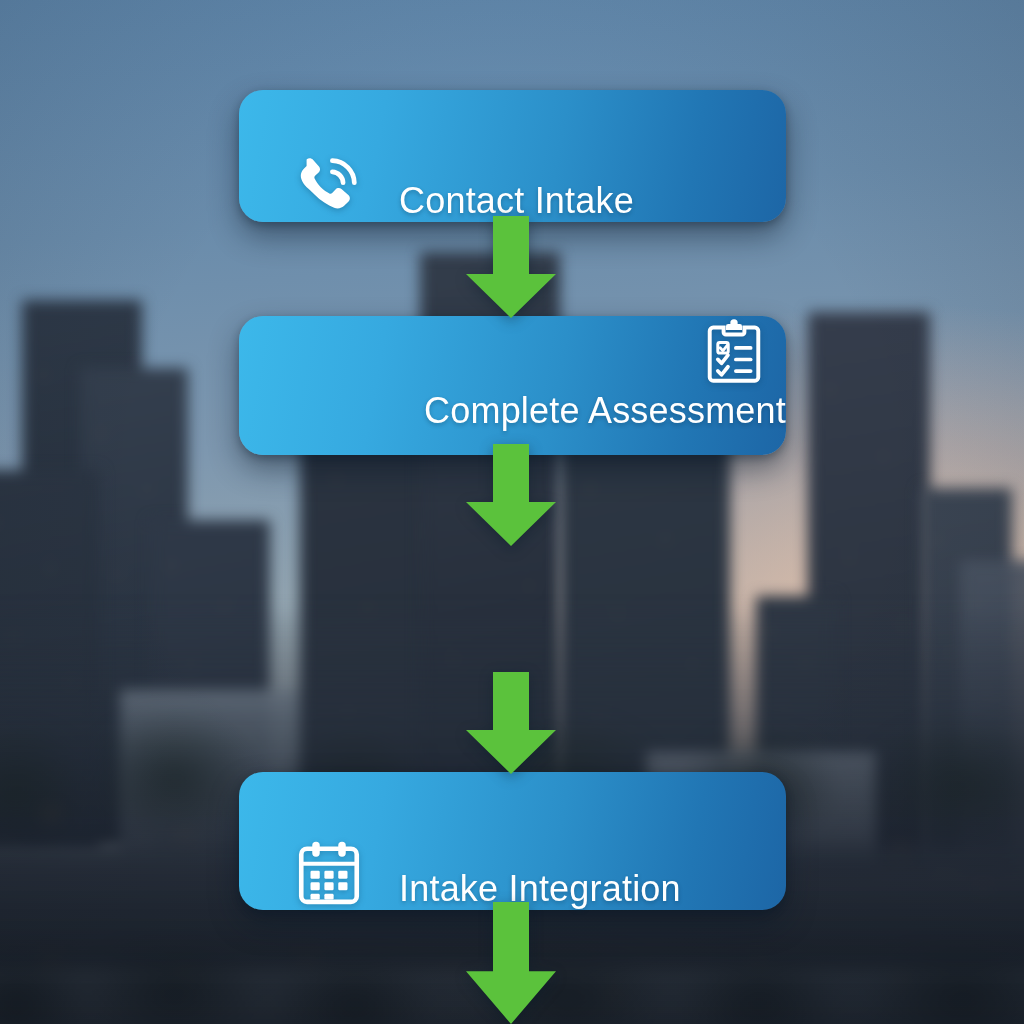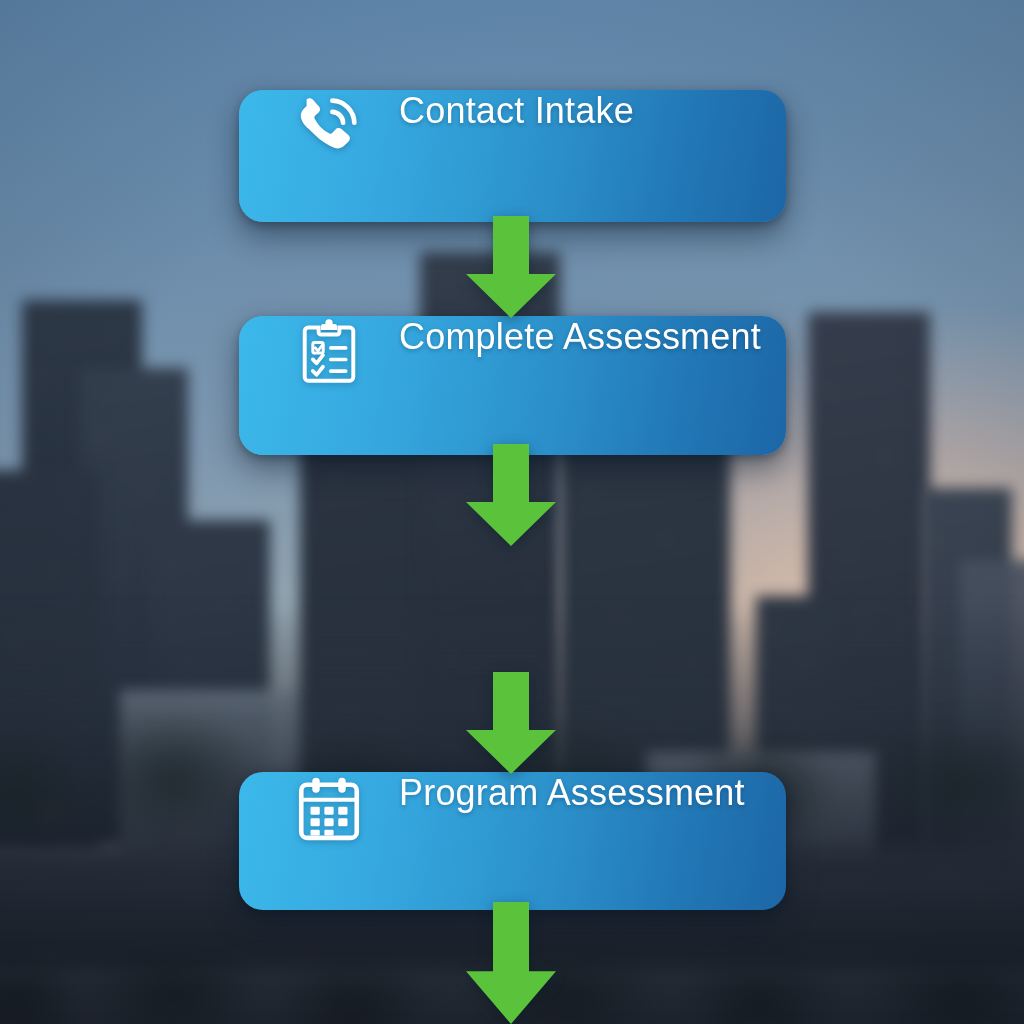--- a/index.html
+++ b/index.html
@@ -86,21 +86,21 @@
     position:absolute; inset:0;
     z-index:2;
   }
   .card {
     position:absolute;
     left:239px; width:547px;
     border-radius:24px;
     background:linear-gradient(100deg, #3cb8ea 0%, #36a9e0 26%, #2b8fc9 58%, #2176b4 82%, #1d66a6 100%);
     box-shadow:0 14px 30px rgba(8,22,38,0.45), 0 3px 8px rgba(8,22,38,0.30);
     display:flex;
-    align-items:flex-start;
+    align-items:flex-end;
   }
   .card-icon {
     width:104px;
     min-width:104px;
     margin-left:38px;
     display:flex;
     align-items:center;
     justify-content:center;
   }
   .card-icon svg { display:block; filter:drop-shadow(0 2px 3px rgba(0,40,70,0.28)); }
@@ -166,21 +166,21 @@
     </div>
     <div class="card-label">Contact Intake</div>
   </div>
 
   <div class="arrow" style="top:216px; height:102px;">
     <svg viewBox="0 0 90 102" preserveAspectRatio="none">
       <path d="M27 0 H63 V58 H90 L45 102 L0 58 H27 Z" fill="#5bc23c"></path>
     </svg>
   </div>
 
-  <div class="card" style="top:316px; height:139px;">
+  <div class="card" style="top:316px; height:139px;flex-direction:column;">
     <div class="card-icon">
       <svg width="74" height="74" viewBox="0 0 64 64" fill="none">
 
         <path d="M14 10h9v4a2 2 0 0 0 2 2h14a2 2 0 0 0 2-2v-4h9a3 3 0 0 1 3 3v40a3 3 0 0 1-3 3H14a3 3 0 0 1-3-3V13a3 3 0 0 1 3-3z" stroke="#ffffff" stroke-width="3.4" fill="none"></path>
 
         <path d="M27 7h10a2 2 0 0 1 2 2v3H25V9a2 2 0 0 1 2-2z" fill="#ffffff"></path>
         <circle cx="32" cy="6" r="3.2" fill="#ffffff"></circle>
 
         <rect x="18" y="23" width="9" height="9" rx="1.6" stroke="#ffffff" stroke-width="2.6" fill="none"></rect>
         <path d="M20 27.5l2.4 2.6 4.2-5.4" stroke="#ffffff" stroke-width="2.4" stroke-linecap="round" stroke-linejoin="round" fill="none"></path>
@@ -225,21 +225,21 @@
           <rect x="28" y="30" width="8" height="7" rx="1.2"></rect>
           <rect x="40" y="30" width="8" height="7" rx="1.2"></rect>
           <rect x="16" y="40" width="8" height="7" rx="1.2"></rect>
           <rect x="28" y="40" width="8" height="7" rx="1.2"></rect>
           <rect x="40" y="40" width="8" height="7" rx="1.2"></rect>
           <rect x="16" y="50" width="8" height="5" rx="1.2"></rect>
           <rect x="28" y="50" width="8" height="5" rx="1.2"></rect>
         </g>
       </svg>
     </div>
-    <div class="card-label">Program Assessment</div>
+    <div class="card-label">Intake Integration</div>
   </div>
 
   <div class="arrow" style="top:902px; height:122px;">
     <svg viewBox="0 0 90 102" preserveAspectRatio="none">
       <path d="M27 0 H63 V58 H90 L45 102 L0 58 H27 Z" fill="#5bc23c"></path>
     </svg>
   </div>
 
 </div>
 

